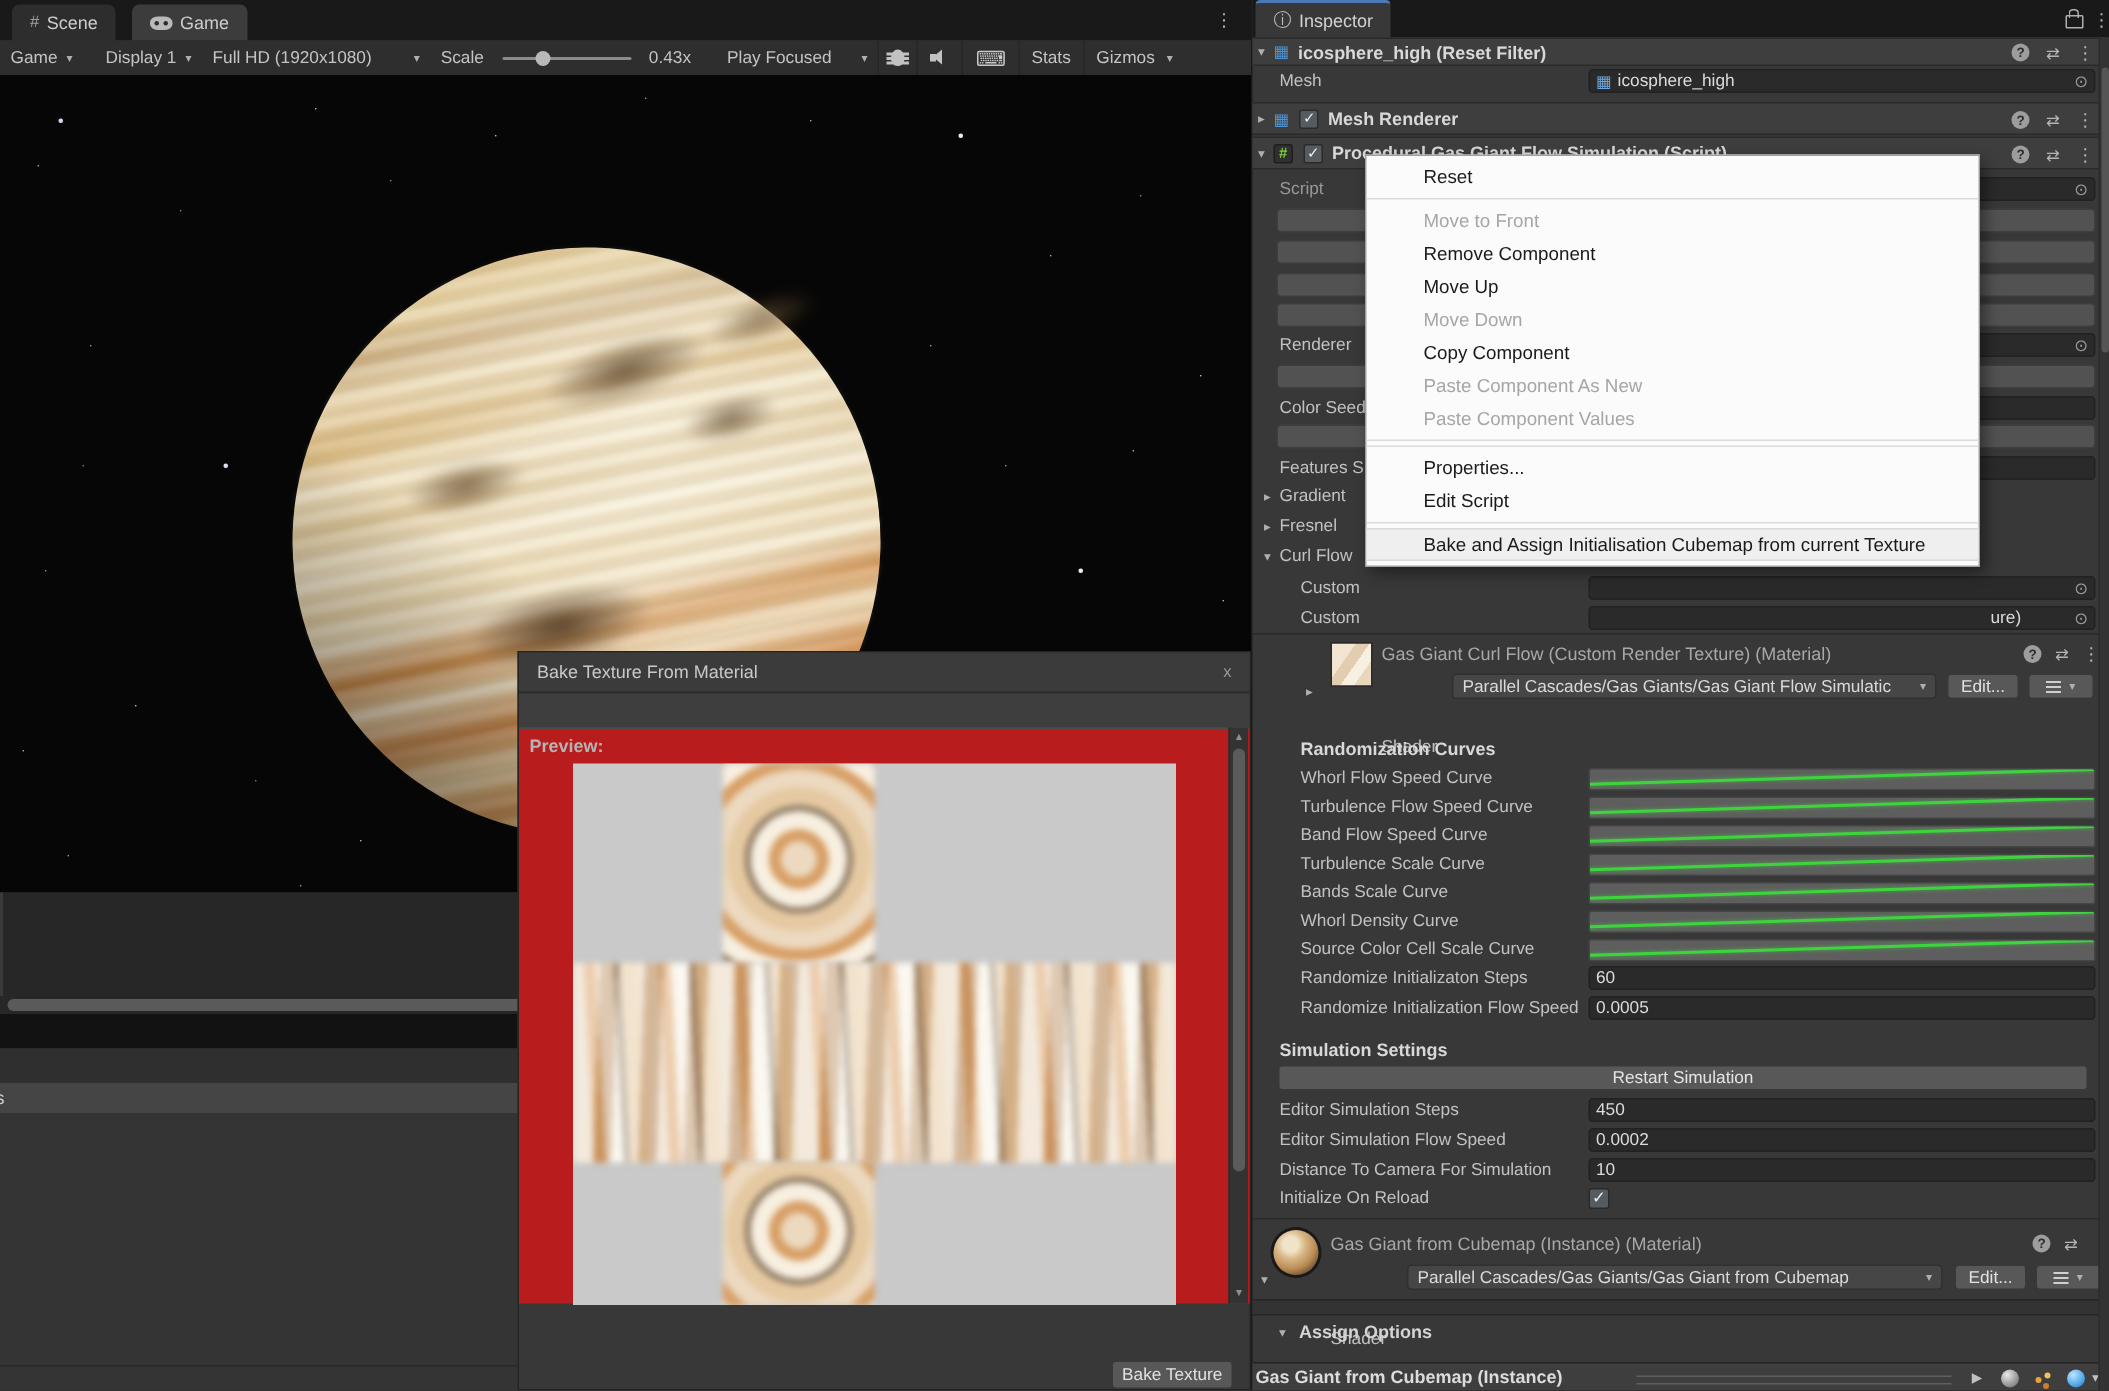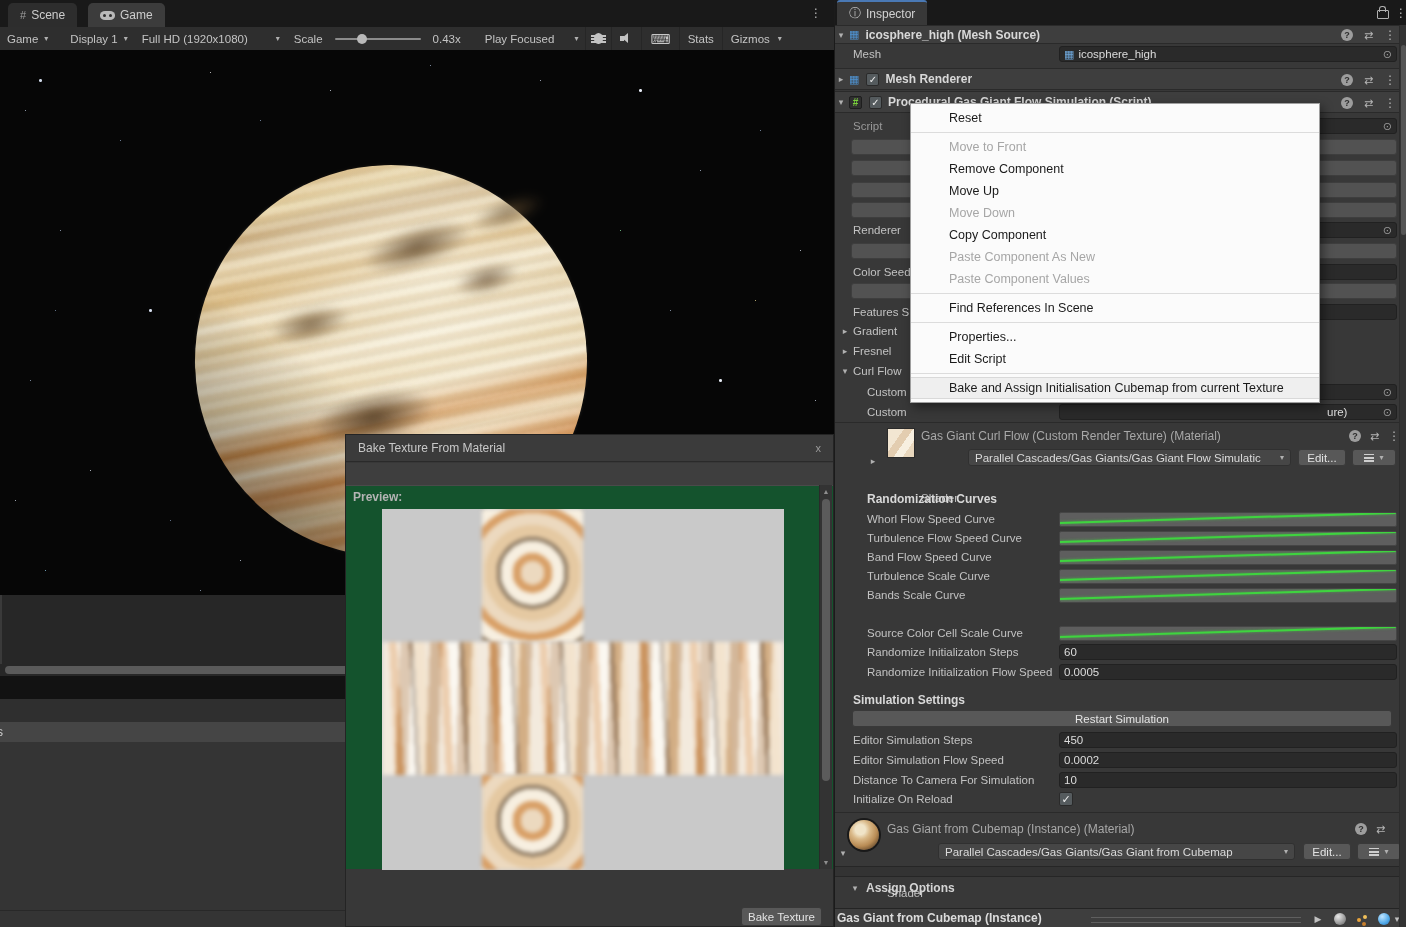--- a/index.html
+++ b/index.html
@@ -82,21 +82,21 @@
   .bigpanel{position:absolute;left:0;top:742px;width:834px;height:168px;background:#343434;}
   .lfooter{position:absolute;left:0;top:910px;width:834px;height:17px;background:#343434;border-top:1px solid #282828;}
 
   
   .dialog{position:absolute;left:345px;top:434px;width:489px;height:493px;background:#383838;
           border:1px solid #242424;box-sizing:border-box;z-index:5;}
   .dtitle{position:absolute;left:0;top:0;width:100%;height:27px;background:#3b3b3b;border-bottom:1px solid #2a2a2a;
           display:flex;align-items:center;padding:0 12px;box-sizing:border-box;font-size:12px;color:#c9c9c9;}
   .dclose{margin-left:auto;color:#9a9a9a;font-size:11px;}
   .dspacer{position:absolute;left:0;top:28px;width:100%;height:22px;background:#3e3e3e;}
-  .dpane{position:absolute;left:0;top:50px;width:100%;height:384px;background:#14532d;border-top:1px solid #4a4a4a;box-sizing:border-box;}
+  .dpane{position:absolute;left:0;top:50px;width:100%;height:384px;background:#b91c1c;border-top:1px solid #4a4a4a;box-sizing:border-box;}
   .plabel{position:absolute;left:7px;top:4px;font-weight:bold;color:#b4b4b4;font-size:12px;}
   .pimg{position:absolute;left:36px;top:23px;width:402px;height:361px;background:#c9c9c9;overflow:hidden;}
   .cubetex{background:
       repeating-linear-gradient(92deg, rgba(255,255,255,.45) 0 18px, rgba(160,104,58,.30) 18px 30px),
       repeating-linear-gradient(87deg, #ead9c2 0 14px, #dca46b 14px 22px, #f8f2e6 22px 34px, #94816b 34px 38px, #e9cda6 38px 50px);
       filter:blur(2px);}
   .swirltex{background:
       repeating-radial-gradient(circle at 50% 48%, #ecd9bf 0 12px, #d89f66 12px 20px, #f7efe0 20px 32px, #8d7a63 32px 36px, #e5c9a2 36px 48px);
       filter:blur(2px);}
   .face{position:absolute;}
@@ -294,21 +294,21 @@
         <span class="infoglyph">ⓘ</span>
         <span>Inspector</span>
       </div>
       <div class="lock" style="left:542px;top:10px;"></div>
       <div class="abs kebab" style="left:560px;top:6px;">⋮</div>
     </div>
 
     <div class="chead" style="top:25px;height:19px;">
       <span class="fold">▾</span>
       <span class="micon">▦</span>
-      <span class="ctitle">icosphere_high (Mesh Source)</span>
+      <span class="ctitle">icosphere_high (Reset Filter)</span>
     </div>
     <div class="hicons" style="left:506px;top:28px;">
       <span class="helpglyph">?</span>
       <span class="presetglyph">⇄</span>
       <span class="kebab">⋮</span>
     </div>
 
     <div class="irow" style="top:45px;">
       <span class="ilabel">Mesh</span>
       <div class="ifield">
@@ -441,20 +441,26 @@
         </div>
     </div>
     <div class="irow" style="top:567px;">
       <span class="ilabel" style="left:32px;">Turbulence Scale Curve</span>
       <div class="curvefield">
           <span class="curveline"></span>
         </div>
     </div>
     <div class="irow" style="top:586px;">
       <span class="ilabel" style="left:32px;">Bands Scale Curve</span>
+      <div class="curvefield">
+          <span class="curveline"></span>
+        </div>
+    </div>
+    <div class="irow" style="top:605px;">
+      <span class="ilabel" style="left:32px;">Whorl Density Curve</span>
       <div class="curvefield">
           <span class="curveline"></span>
         </div>
     </div>
     <div class="irow" style="top:624px;">
       <span class="ilabel" style="left:32px;">Source Color Cell Scale Curve</span>
       <div class="curvefield">
           <span class="curveline"></span>
         </div>
     </div>
@@ -551,21 +557,20 @@
     <div class="mi">Reset</div>
     <div class="msep"></div>
     <div class="mi dis">Move to Front</div>
     <div class="mi">Remove Component</div>
     <div class="mi">Move Up</div>
     <div class="mi dis">Move Down</div>
     <div class="mi">Copy Component</div>
     <div class="mi dis">Paste Component As New</div>
     <div class="mi dis">Paste Component Values</div>
     <div class="msep"></div>
-    <div class="mi">Find References In Scene</div>
     <div class="msep"></div>
     <div class="mi">Properties...</div>
     <div class="mi">Edit Script</div>
     <div class="msep"></div>
     <div class="mi hl">Bake and Assign Initialisation Cubemap from current Texture</div>
   </div>
 
 </div>
 
 </body></html>

